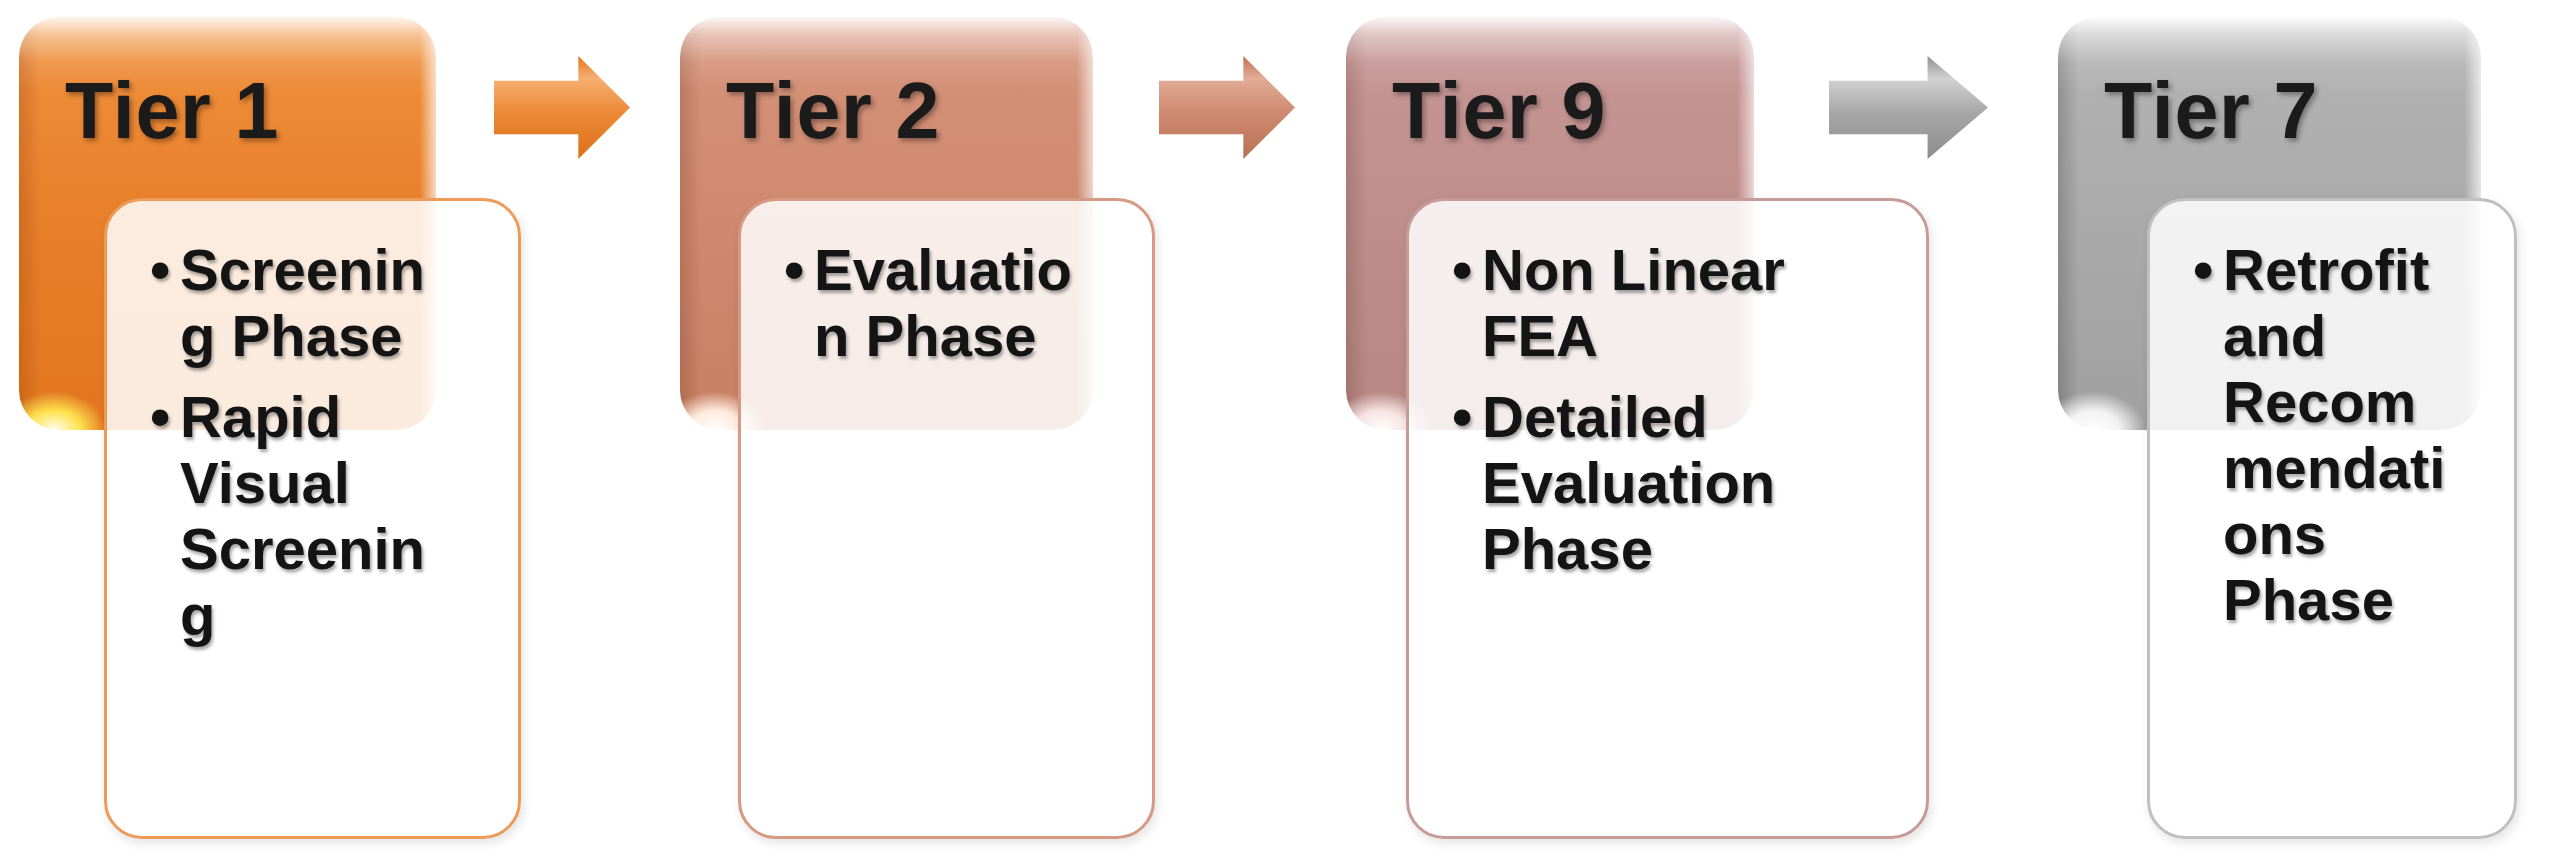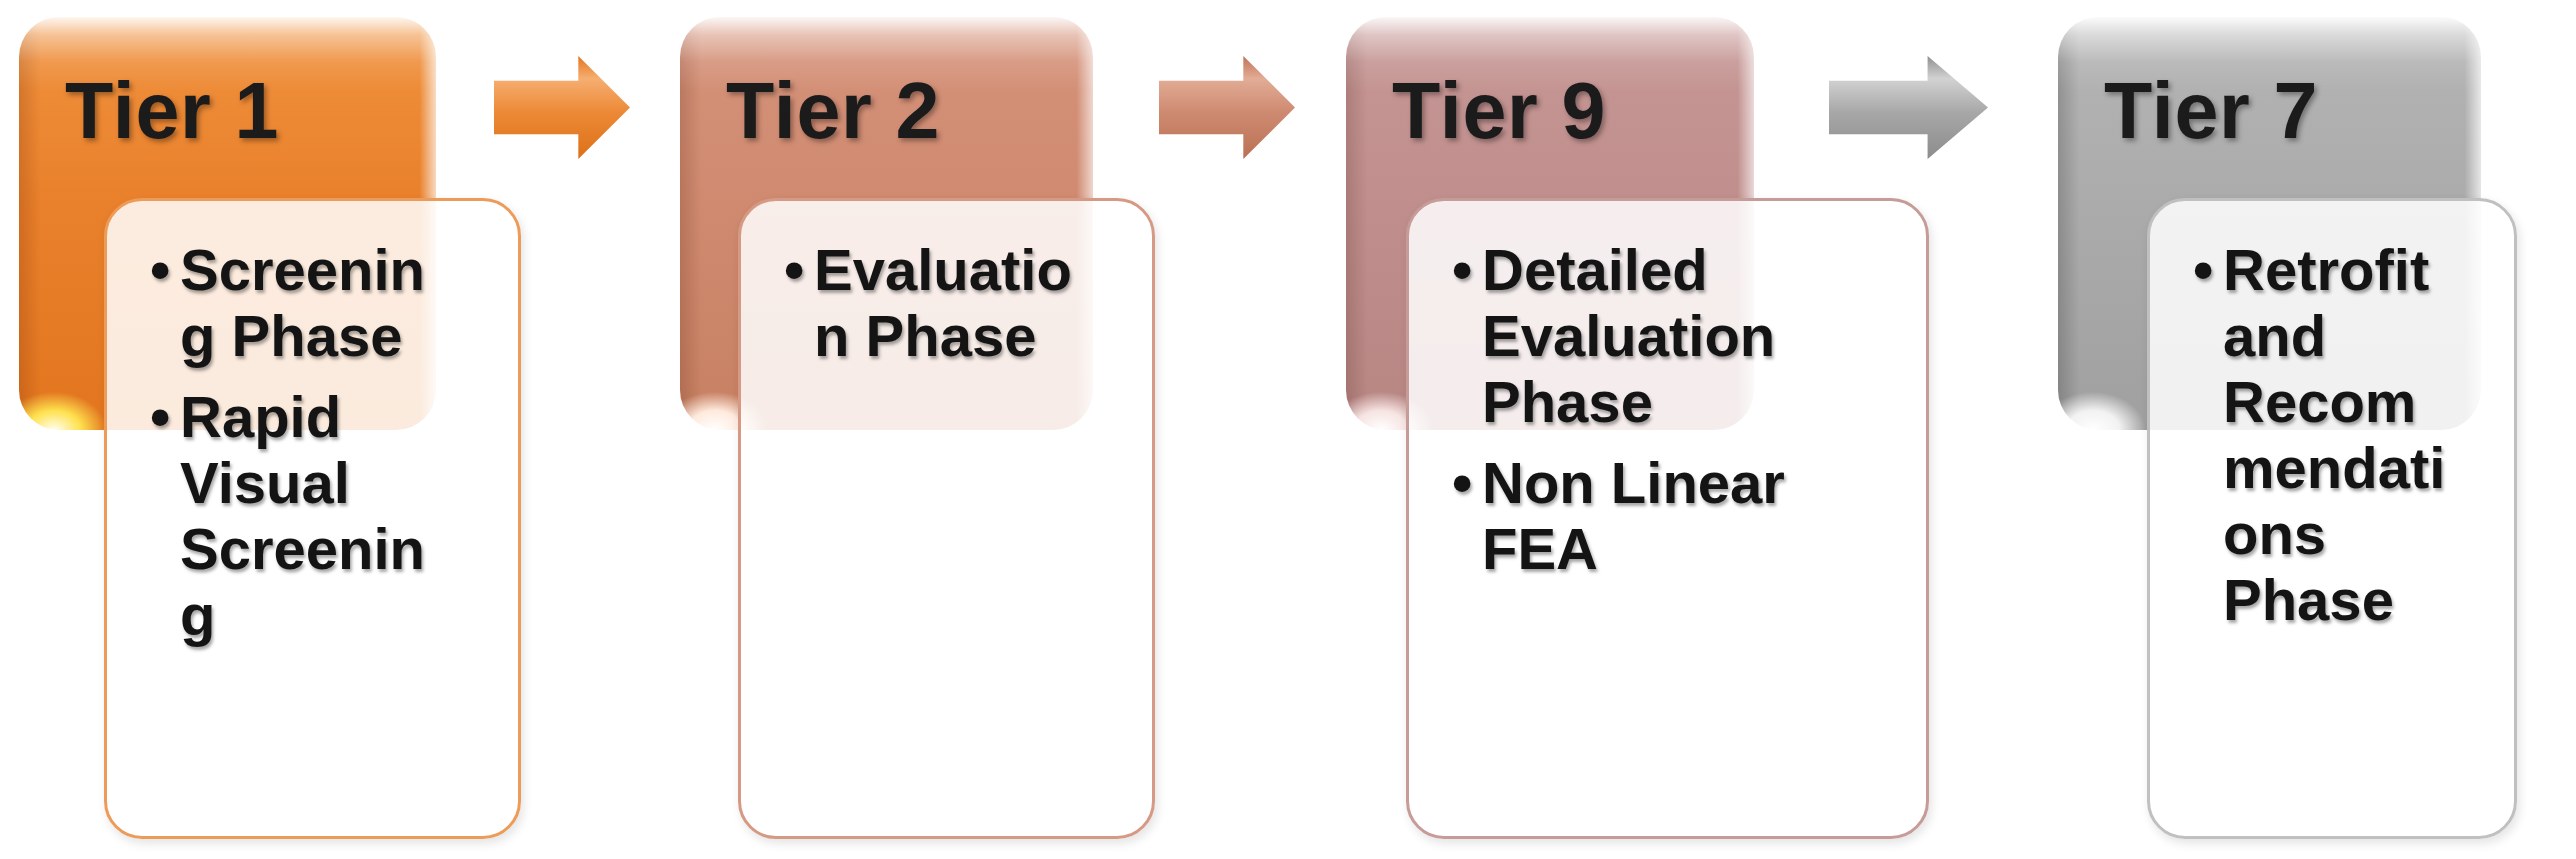--- a/index.html
+++ b/index.html
@@ -160,22 +160,22 @@
   </section>
 
   <div class="arrow a2"></div>
 
   <section>
     <div class="block b3">
       <h2>Tier 9</h2>
     </div>
     <div class="card c3">
       <ul>
+        <li>Non Linear FEA</li>
         <li>Detailed Evaluation Phase</li>
-        <li>Non Linear FEA</li>
       </ul>
     </div>
   </section>
 
   <div class="arrow a3"></div>
 
   <section>
     <div class="block b4">
       <h2>Tier 7</h2>
     </div>

